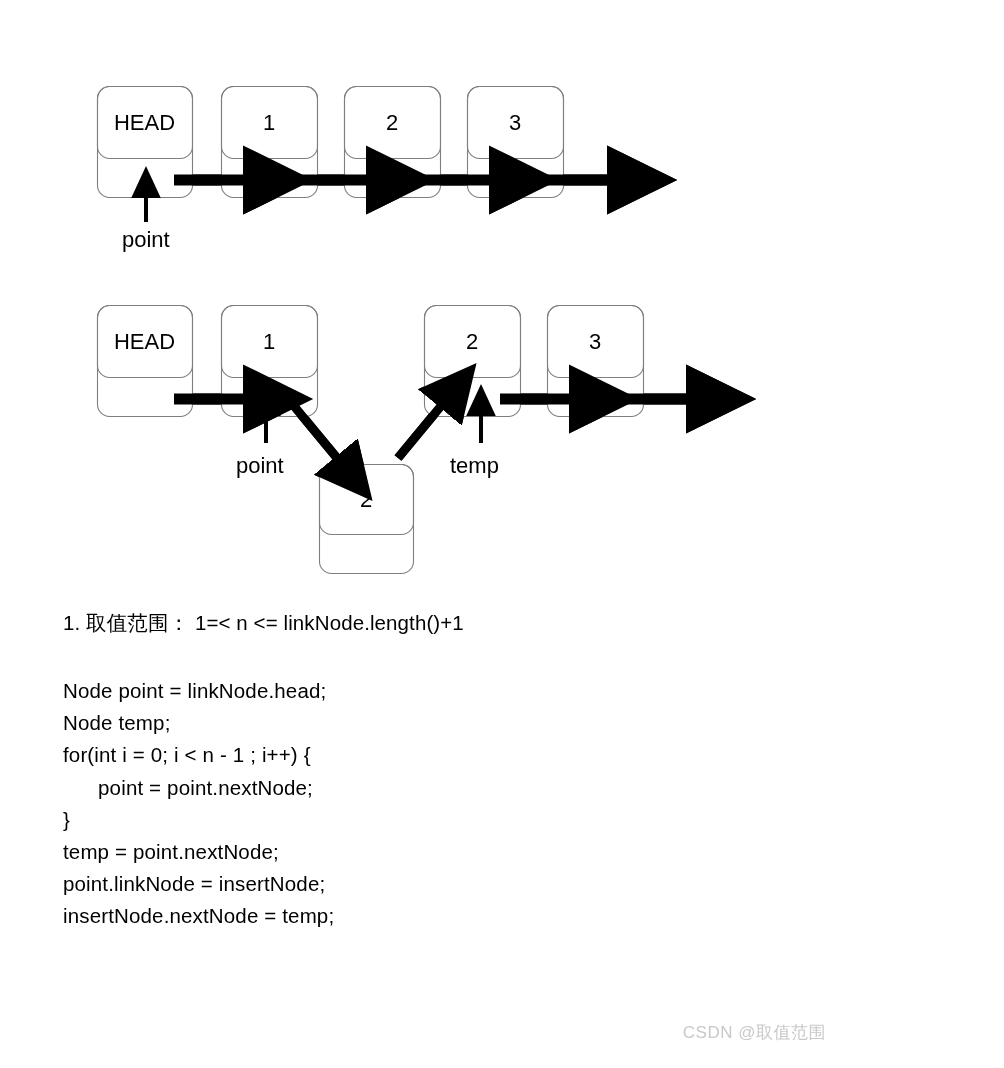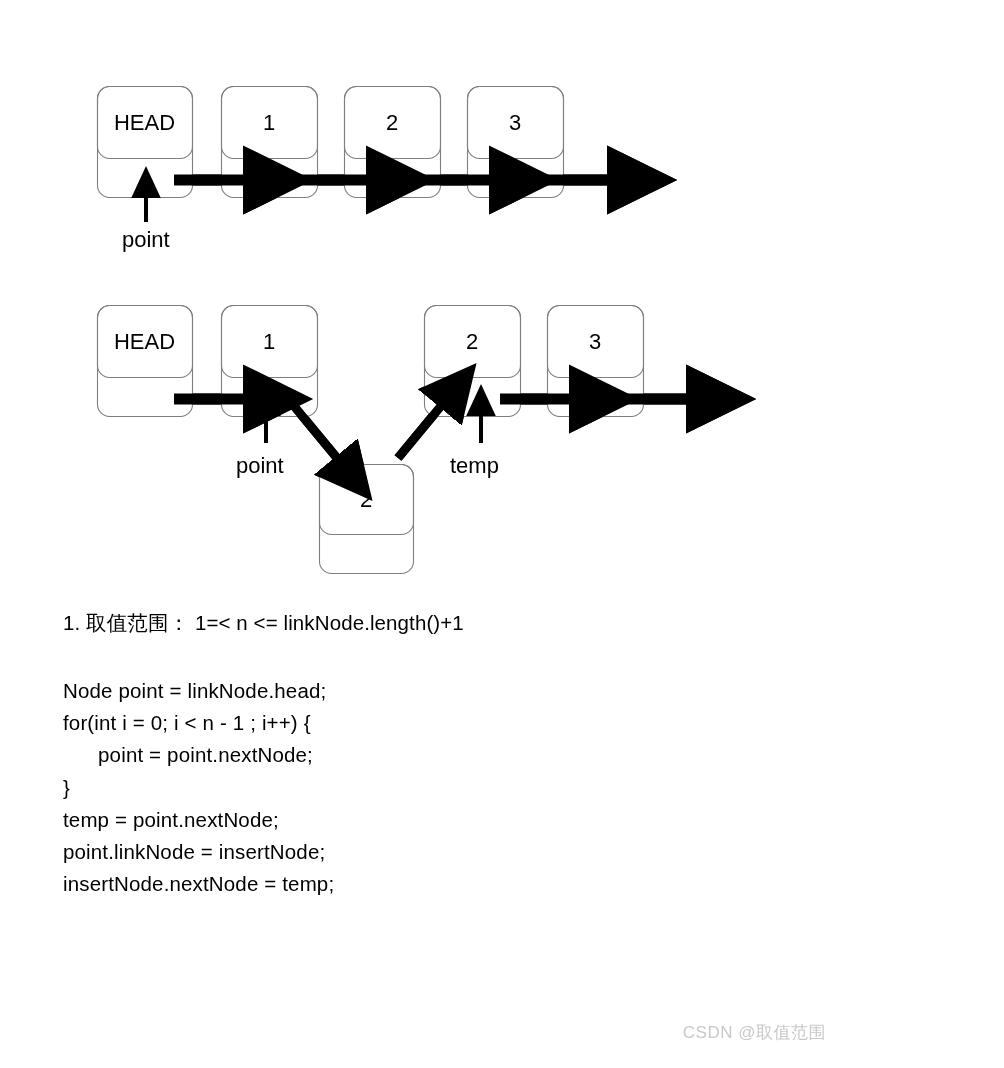--- a/index.html
+++ b/index.html
@@ -165,20 +165,21 @@
         <text x="694" y="407" font-family="&quot;Liberation Sans&quot;, &quot;DejaVu Sans&quot;, sans-serif" font-size="22" fill="#000000">null</text>
       </g>
   </svg>
 
   <div class="notes-block">
     <div class="note-line">1. 取值范围： 1=&lt; n &lt;= linkNode.length()+1</div>
   </div>
 
   <div class="code-block">
     <div class="code-line">Node point = linkNode.head;</div>
+    <div class="code-line">Node temp;</div>
     <div class="code-line">for(int i = 0; i &lt; n - 1 ; i++) {</div>
     <div class="code-line">      point = point.nextNode;</div>
     <div class="code-line">}</div>
     <div class="code-line">temp = point.nextNode;</div>
     <div class="code-line">point.linkNode = insertNode;</div>
     <div class="code-line">insertNode.nextNode = temp;</div>
   </div>
 
   <div class="watermark">CSDN @取值范围</div>
 

